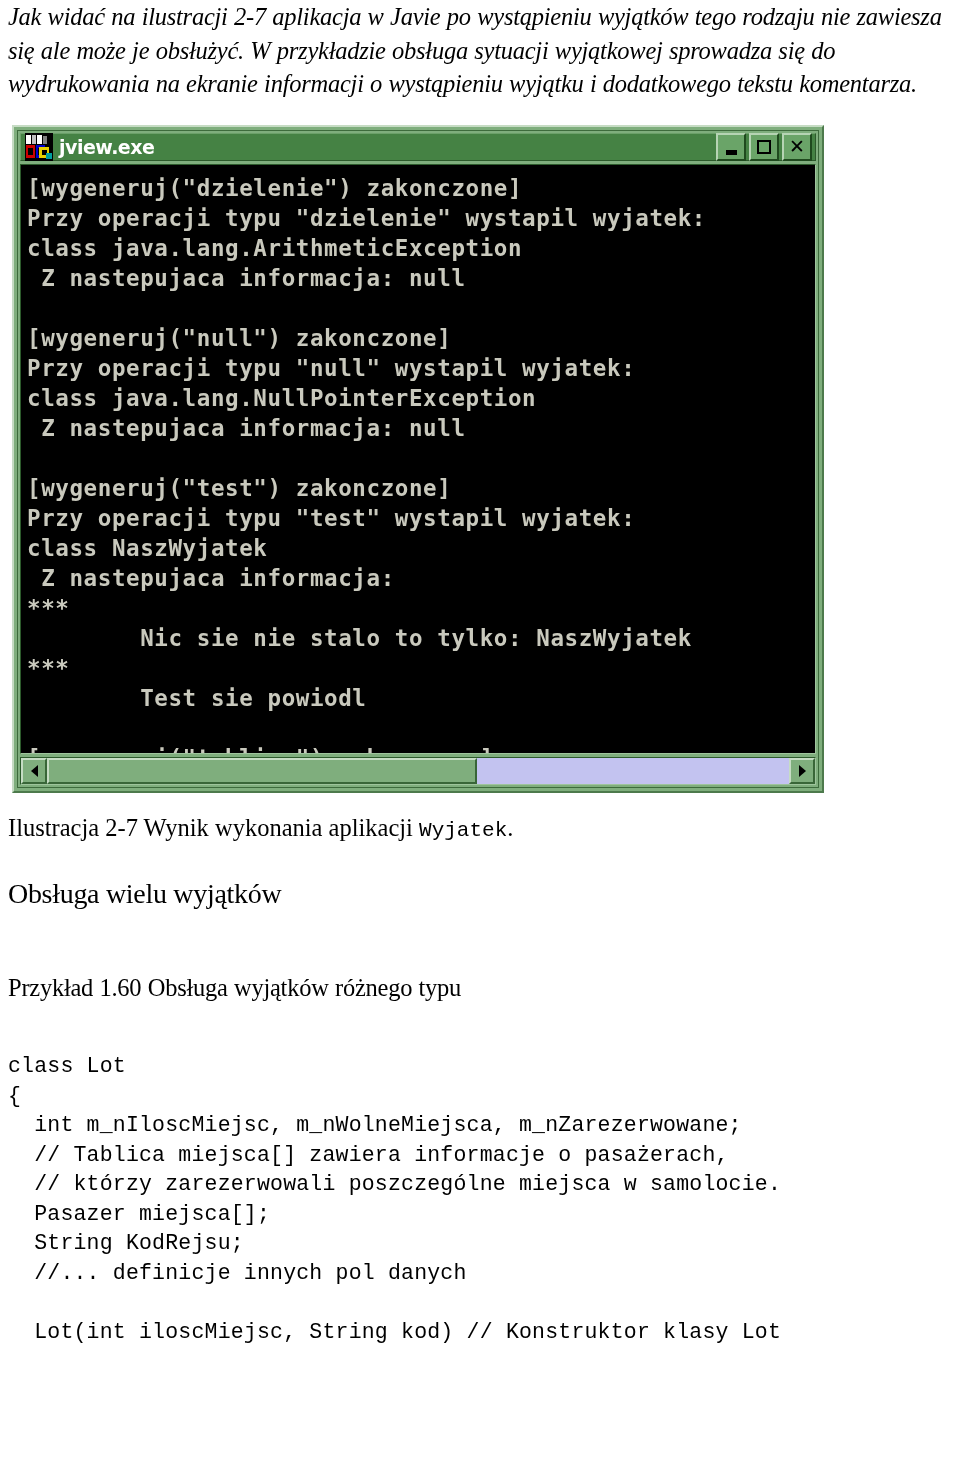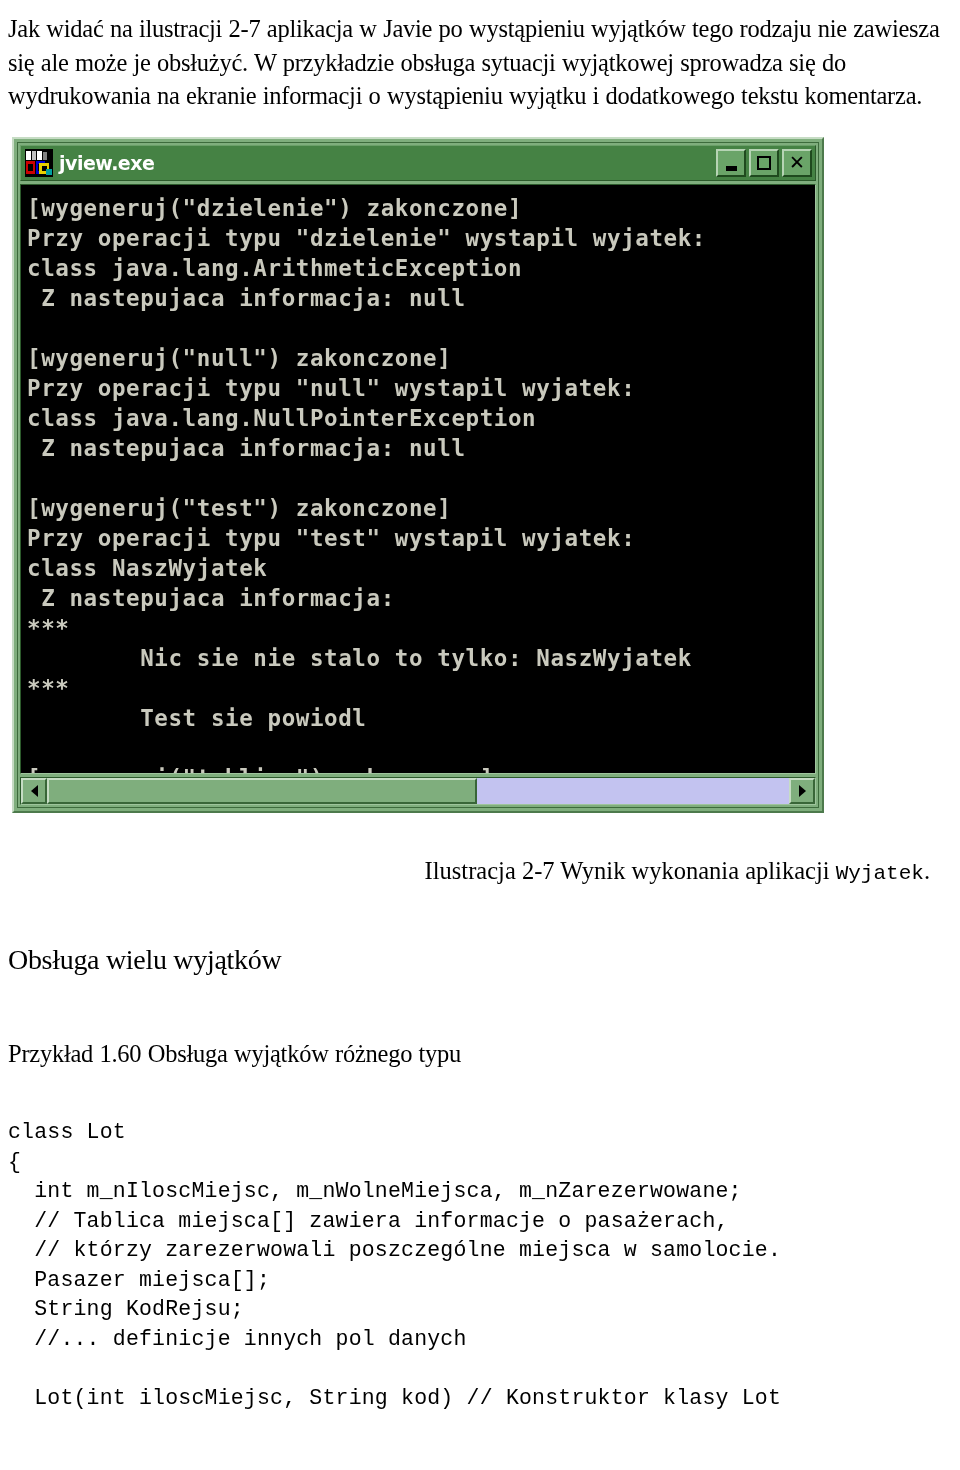--- a/index.html
+++ b/index.html
@@ -23,27 +23,26 @@
   
   .prose {
     font-family: "Liberation Serif", "DejaVu Serif", serif;
     font-size: 24.5px;
     line-height: 33.5px;
     letter-spacing: -0.25px;
     text-align: left;
     margin: 0;
     word-spacing: 0.5px;
   }
-  .intro { padding-top: 12px; }
+  .intro { padding-top: 0; font-style: italic; }
 
   .caption {
     font-size: 24.5px;
-    line-height: 47px;
-    margin: 16px;
-    text-align: right;
+    line-height: 33px;
+    margin: 0;
   }
   .mono-inline {
     font-family: "Liberation Mono", "DejaVu Sans Mono", monospace;
     font-size: 21px;
     letter-spacing: 0px;
   }
 
   h2.section-heading {
     font-family: "Liberation Serif", "DejaVu Serif", serif;
     font-weight: normal;
@@ -77,21 +76,21 @@
     border-bottom: 2px solid #4d7a4c;
     padding: 3px;
     position: relative;
   }
   .console-inner {
     border: 1px solid #3d6b3c;
     background: #7fae7d;
     padding: 2px;
   }
   .titlebar {
-    height: 36px;
+    height: 28px;
     background: #458244;
     display: flex;
     align-items: center;
     padding: 0 3px 0 4px;
     border-top: 1px solid #6ba069;
     border-left: 1px solid #6ba069;
     border-right: 1px solid #2c5a2b;
     border-bottom: 1px solid #2c5a2b;
   }
   .app-icon {

